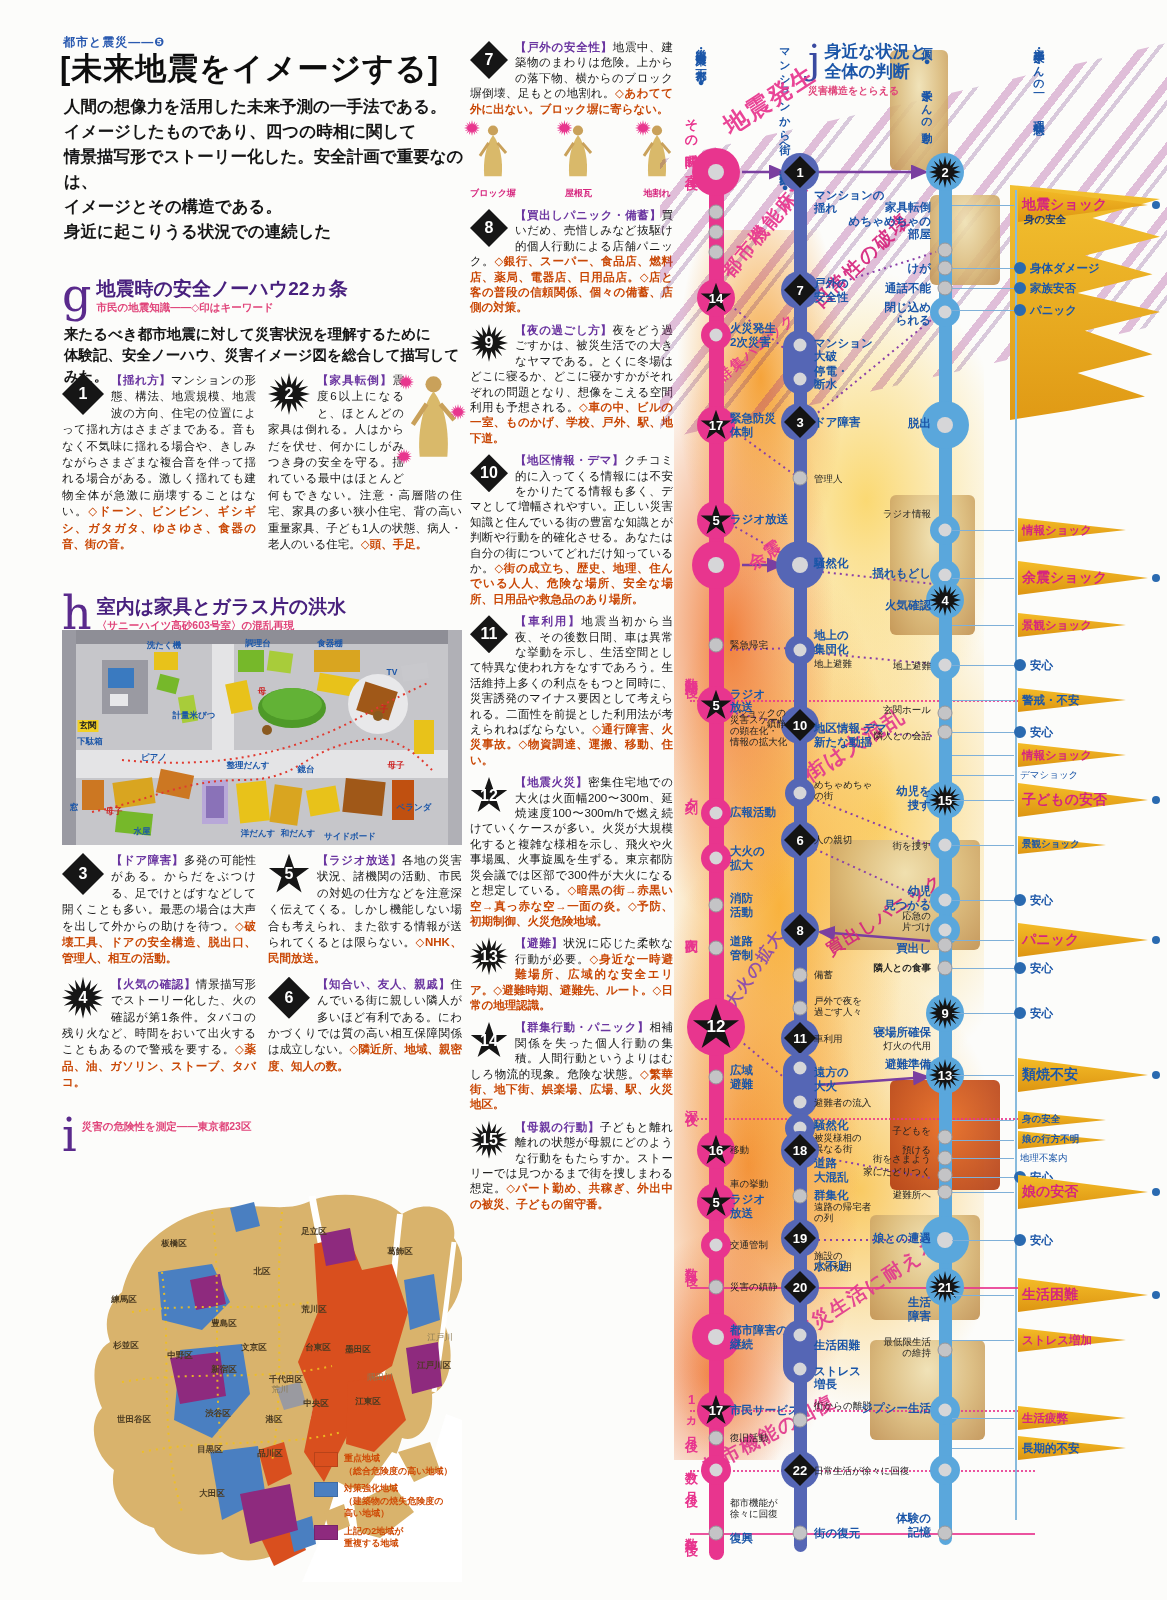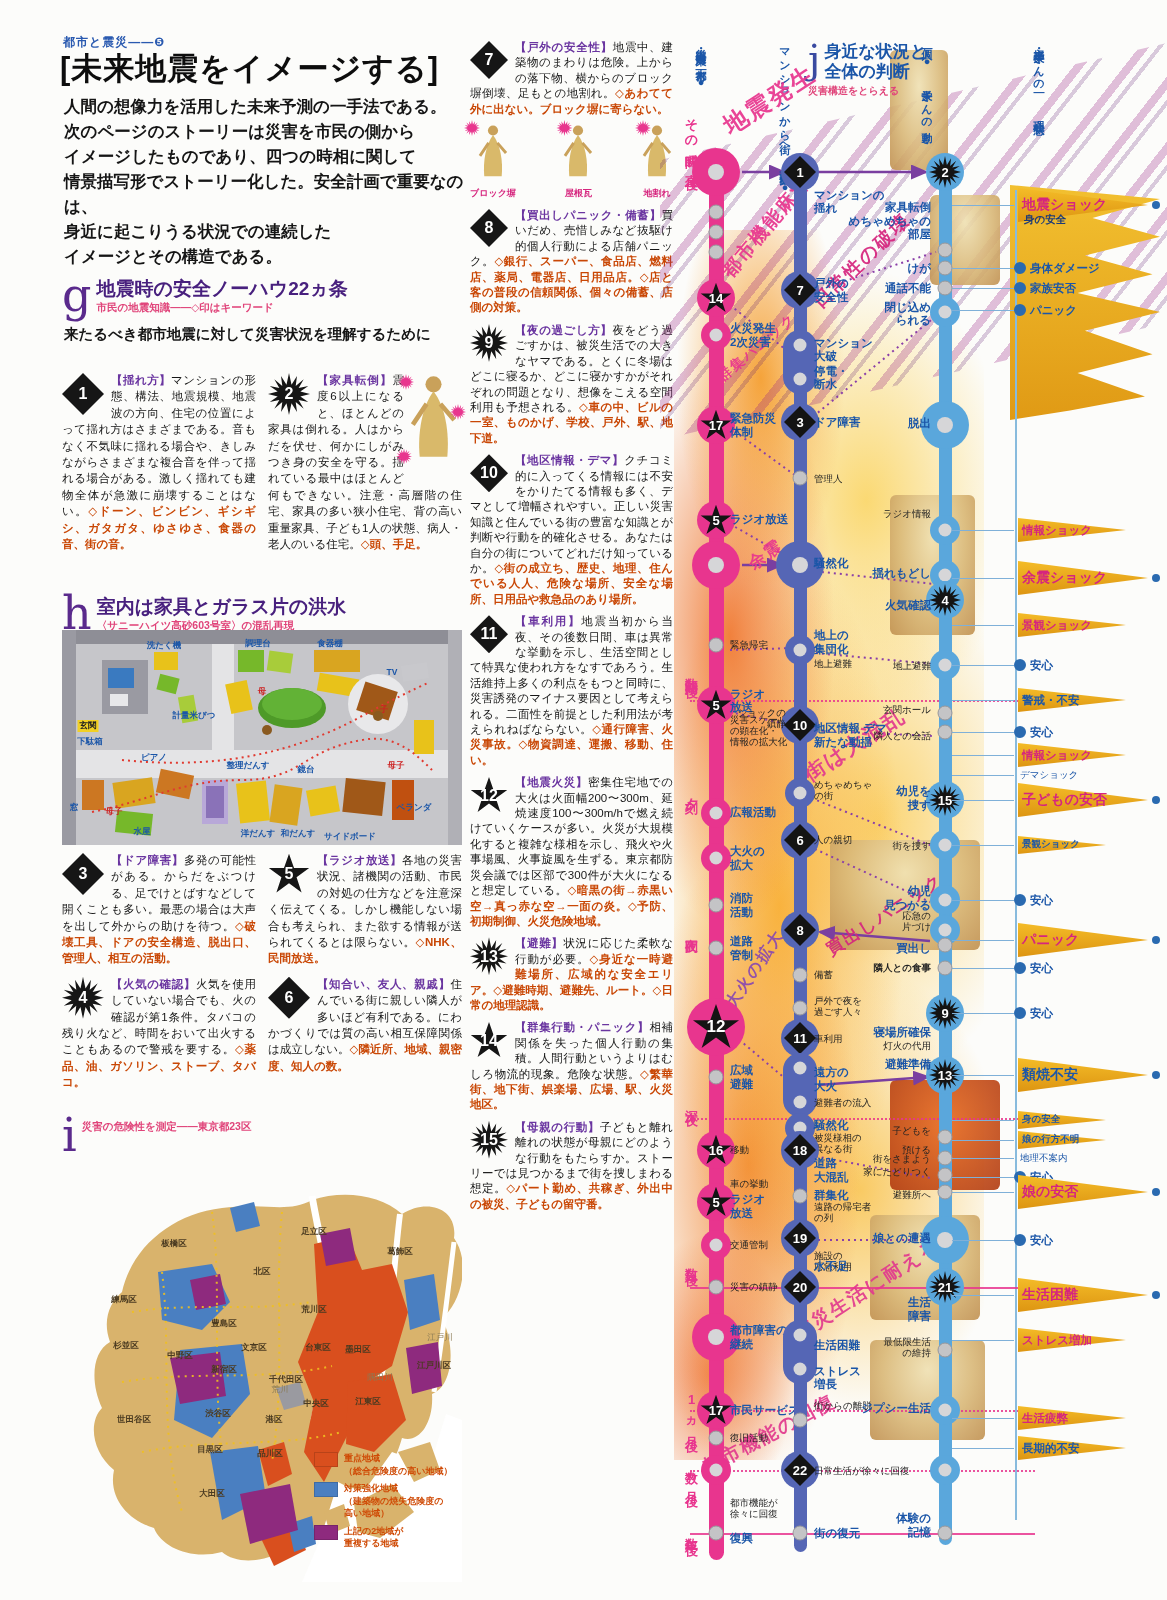--- a/index.html
+++ b/index.html
@@ -72,34 +72,34 @@
   .jhead .b2{font-size:10px;font-weight:bold;color:#e0447a;margin-top:2px}
   .jhead .jl{float:left;font-family:"DejaVu Serif",serif;font-size:40px;line-height:34px;color:#3a4aa0;margin-right:4px}
 </style>
 </head>
 <body>
 
 <div class="abs kicker">都市と震災——❺</div>
 <div class="abs pagetitle">[未来地震をイメージする]</div>
 <div class="abs intro" id="intro">
     <div>人間の想像力を活用した未来予測の一手法である。</div>
-    <div>次のページのストーリーは災害を市民の側から</div>
     <div>イメージしたものであり、四つの時相に関して</div>
     <div>情景描写形でストーリー化した。安全計画で重要なのは、</div>
+    <div>イメージとその構造である。</div>
     <div>身近に起こりうる状況での連続した</div>
-    <div>イメージとその構造である。</div>
   </div>
 
 <div class="abs sec" style="left:62px;top:278px;width:402px">
   <span class="ltr">g</span>
   <div class="t">地震時の安全ノーハウ22ヵ条</div>
   <div class="s">市民の地震知識——◇印はキーワード</div>
 </div>
 <div class="abs lead" id="lead">
     <div>来たるべき都市地震に対して災害状況を理解するために</div>
+    <div>体験記、安全ノーハウ、災害イメージ図を総合して描写してみた。</div>
   </div>
 
 <div class="abs band" style="left:62px;top:372px;width:402px" id="band1">
     <div class="bcol">
       <div class="itm"><div class="icn">
           <div class="sh diamond"></div>
           <div class="nm">1</div>
         </div><span class="kw">【揺れ方】</span><span>マンションの形態、構法、地震規模、地震波の方向、住宅の位置によって揺れ方はさまざまである。音もなく不気味に揺れる場合や、きしみながらさまざまな複合音を伴って揺れる場合がある。激しく揺れても建物全体が急激に崩壊することはない。</span><span class="keys">◇ドーン、ビンビン、ギシギシ、ガタガタ、ゆさゆさ、食器の音、街の音。</span></div>
     </div>
     <div class="bcol">
@@ -187,21 +187,21 @@
 
 <div class="abs band" style="left:62px;top:852px;width:402px" id="band2">
     <div class="bcol">
       <div class="itm"><div class="icn">
           <div class="sh diamond"></div>
           <div class="nm">3</div>
         </div><span class="kw">【ドア障害】</span><span>多発の可能性がある。からだをぶつける、足でけとばすなどして開くことも多い。最悪の場合は大声を出して外からの助けを待つ。</span><span class="keys">◇破壊工具、ドアの安全構造、脱出口、管理人、相互の活動。</span></div>
       <div class="itm"><div class="icn">
           <div class="sh burst"></div>
           <div class="nm">4</div>
-        </div><span class="kw">【火気の確認】</span><span>火気を使用していない場合でも、火の確認が第1条件。タバコの残り火など、時間をおいて出火することもあるので警戒を要する。</span><span class="keys">◇薬品、油、ガソリン、ストーブ、タバコ。</span></div>
+        </div><span class="kw">【火気の確認】</span><span>情景描写形でストーリー化した、火の確認が第1条件。タバコの残り火など、時間をおいて出火することもあるので警戒を要する。</span><span class="keys">◇薬品、油、ガソリン、ストーブ、タバコ。</span></div>
     </div>
     <div class="bcol">
       <div class="itm"><div class="icn">
           <div class="sh star"></div>
           <div class="nm">5</div>
         </div><span class="kw">【ラジオ放送】</span><span>各地の災害状況、諸機関の活動、市民の対処の仕方などを注意深く伝えてくる。しかし機能しない場合も考えられ、また欲する情報が送られてくるとは限らない。</span><span class="keys">◇NHK、民間放送。</span></div>
       <div class="itm"><div class="icn">
           <div class="sh diamond"></div>
           <div class="nm">6</div>
         </div><span class="kw">【知合い、友人、親戚】</span><span>住んでいる街に親しい隣人が多いほど有利である。にわかづくりでは質の高い相互保障関係は成立しない。</span><span class="keys">◇隣近所、地域、親密度、知人の数。</span></div>

